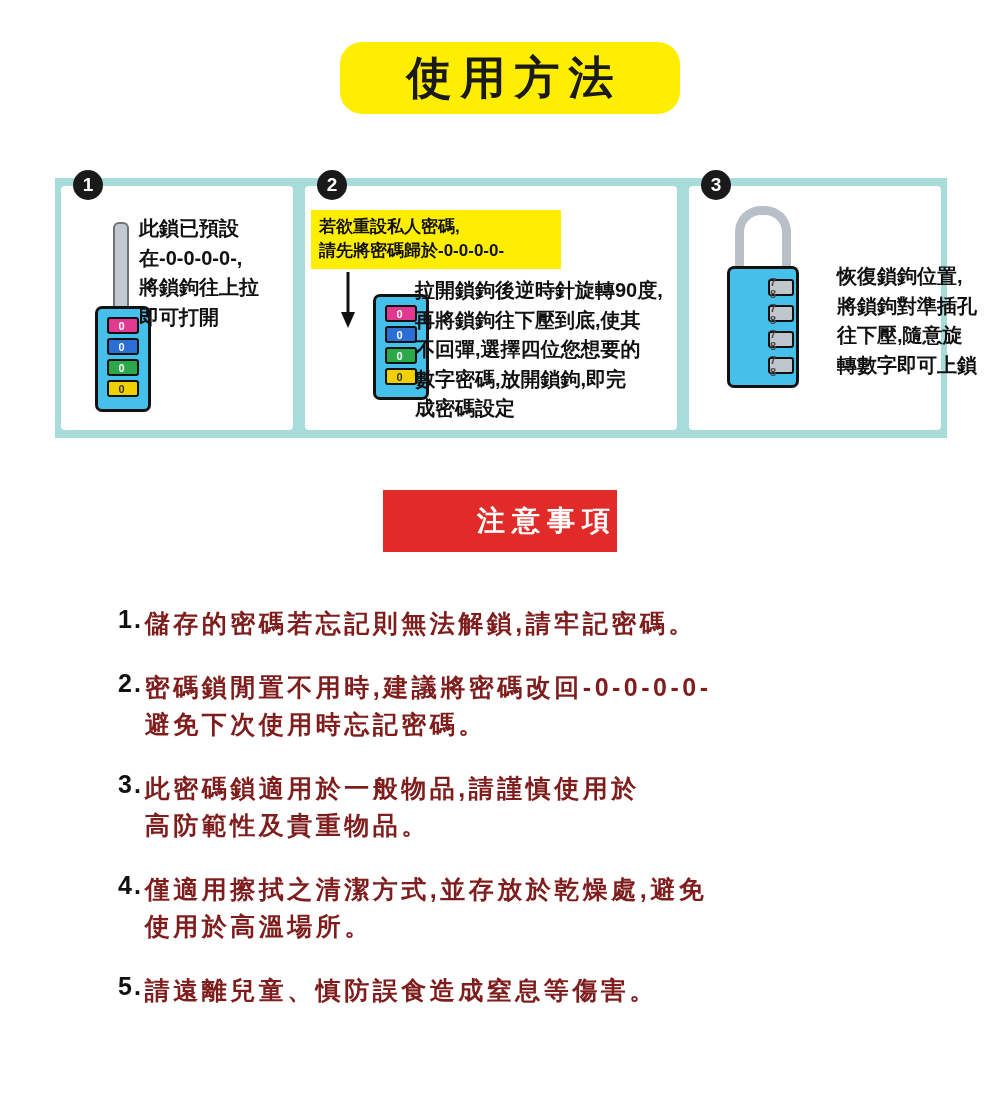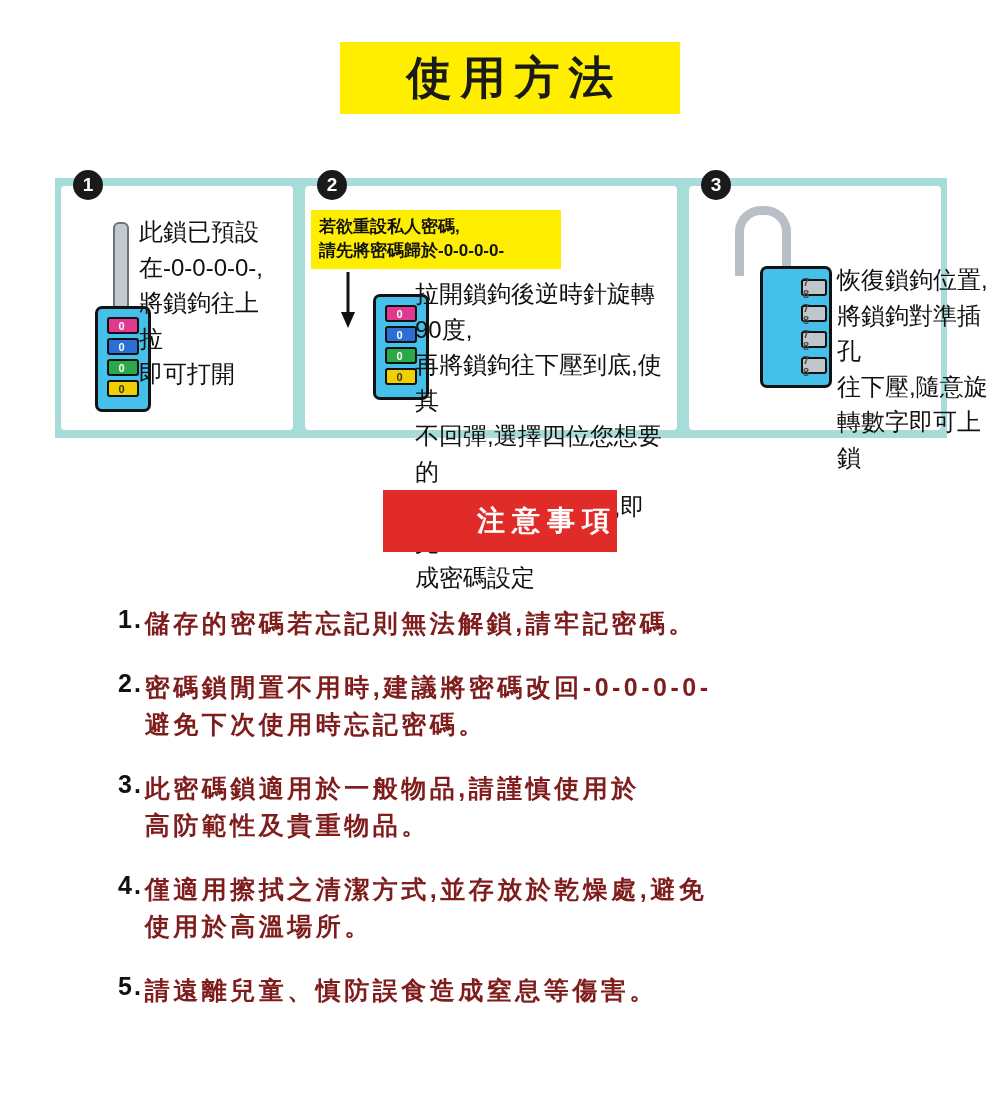--- a/index.html
+++ b/index.html
@@ -14,21 +14,21 @@
     width: 1000px; height: 1114px;
     overflow: hidden;
   }
 
   
   .title-wrap {
     position: absolute;
     left: 340px; top: 42px;
     width: 340px; height: 72px;
     background: #ffee00;
-    display: flex; align-items: center; justify-content: center;
+    display: flex; align-items: center; justify-content: center; border-radius: 22px;
   }
   .title-text {
     font-size: 45px;
     font-weight: bold;
     letter-spacing: 9px;
     color: #1a1a1a;
     text-indent: 9px;
   }
 
   
@@ -63,24 +63,24 @@
     z-index: 5;
   }
 
   .step-body {
     position: absolute;
     inset: 0;
   }
 
   .txt {
     position: absolute;
-    font-size: 24px;
+    font-size: 20px;
     line-height: 1.48;
     color: #111111;
-    font-weight: 400;
+    font-weight: 700;
     white-space: pre-line;
   }
 
   
   .t1 { left: 78px; top: 28px; width: 140px; }
   
   .callout {
     position: absolute;
     left: 6px; top: 24px;
     width: 250px;
@@ -236,21 +236,21 @@
 數字密碼,放開鎖鉤,即完
 成密碼設定</div>
       </div>
     </div>
 
     <div class="step">
       <div class="step-num">3</div>
       <div class="step-body">
         <div class="lock" style="left:22px; top:20px; width:110px; height:200px;">
           <div class="shackle" style="left:24px; top:0px; width:56px; height:70px;"></div>
-          <div class="body" style="left:16px; top:60px; width:72px; height:122px;margin-left:33px;">
+          <div class="body" style="left:16px; top:60px; width:72px; height:122px;">
             <div class="dial d-grey" style="left:38px; top:10px; width:26px;">7 8</div>
             <div class="dial d-grey" style="left:38px; top:36px; width:26px;">7 8</div>
             <div class="dial d-grey" style="left:38px; top:62px; width:26px;">7 8</div>
             <div class="dial d-grey" style="left:38px; top:88px; width:26px;">7 8</div>
           </div>
         </div>
         <div class="txt t3">恢復鎖鉤位置,
 將鎖鉤對準插孔
 往下壓,隨意旋
 轉數字即可上鎖</div>

